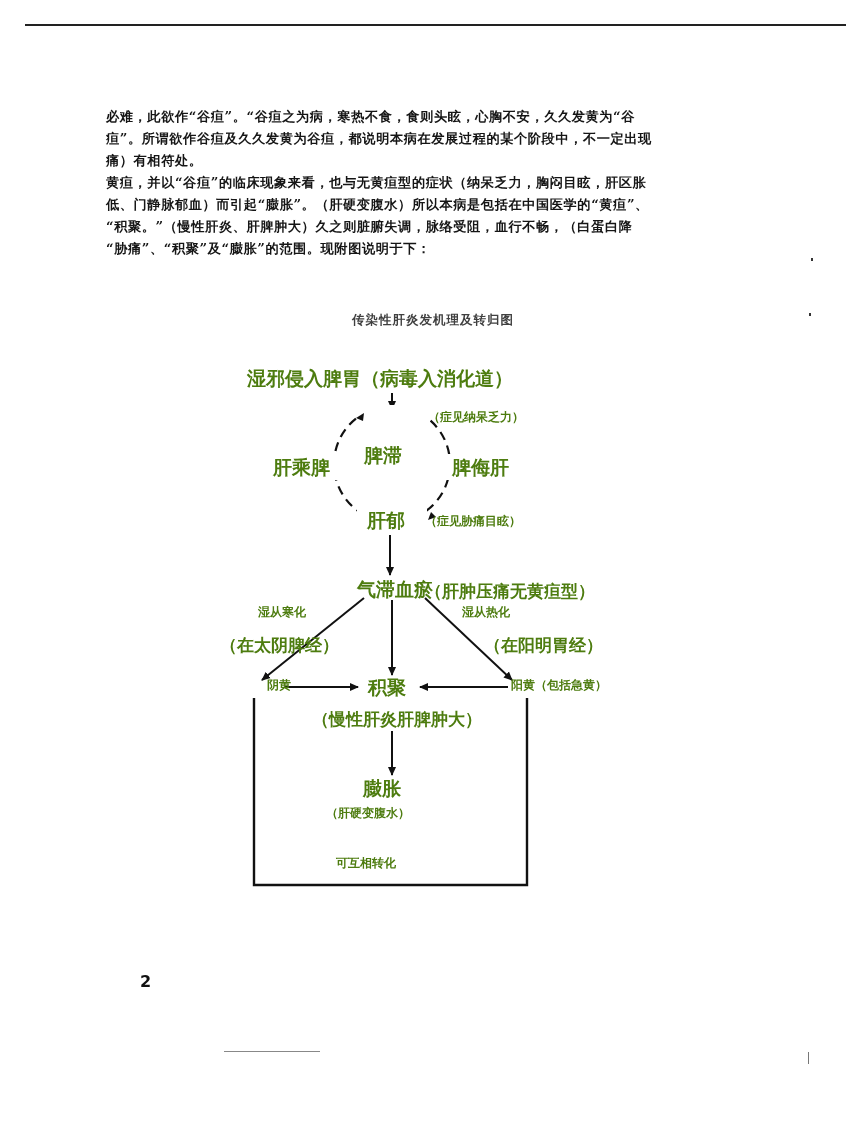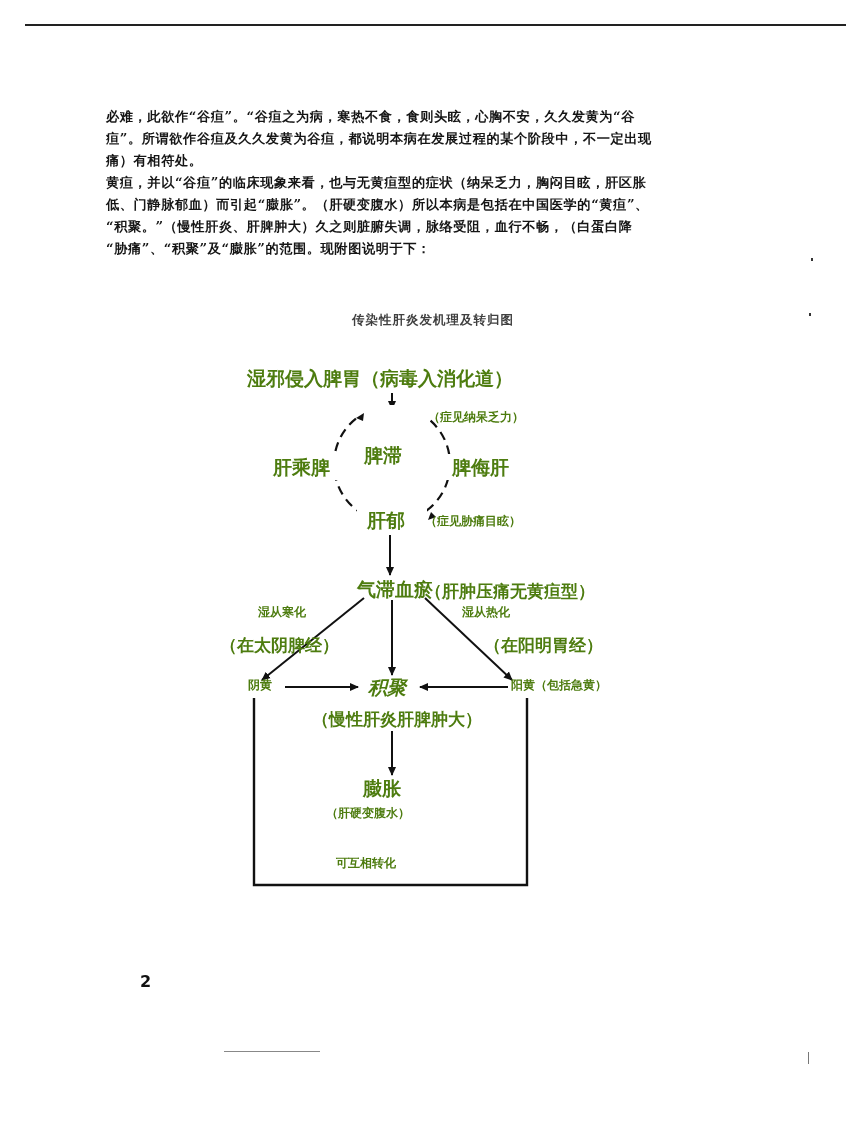--- a/index.html
+++ b/index.html
@@ -81,22 +81,22 @@
 <div class="node n-lg" style="left:273px; top:455px;">肝乘脾</div>
 <div class="node n-lg" style="left:452px; top:455px;">脾侮肝</div>
 <div class="node n-lg" style="left:367px; top:508px;">肝郁</div>
 <div class="node n-md" style="left:425px; top:513px;">（症见胁痛目眩）</div>
 <div class="node n-lg" style="left:357px; top:577px;">气滞血瘀</div>
 <div class="node n-sm" style="left:425px; top:580px;">（肝肿压痛无黄疸型）</div>
 <div class="node n-md" style="left:258px; top:604px;">湿从寒化</div>
 <div class="node n-sm" style="left:220px; top:634px;">（在太阴脾经）</div>
 <div class="node n-md" style="left:462px; top:604px;">湿从热化</div>
 <div class="node n-sm" style="left:484px; top:634px;">（在阳明胃经）</div>
-<div class="node n-md" style="left:224px; top:677px;padding-left:24px;">阴黄</div>
-<div class="node n-lg" style="left:368px; top:675px;font-style:italic;">积聚</div>
+<div class="node n-md" style="left:243px; top:677px;padding-left:24px;">阴黄</div>
+<div class="node n-lg" style="left:368px; top:675px;">积聚</div>
 <div class="node n-sm" style="left:312px; top:708px;">（慢性肝炎肝脾肿大）</div>
 <div class="node n-md" style="left:511px; top:677px;">阳黄（包括急黄）</div>
 <div class="node n-lg" style="left:363px; top:776px;">臌胀</div>
 <div class="node n-md" style="left:326px; top:805px;">（肝硬变腹水）</div>
 <div class="node n-md" style="left:336px; top:855px;">可互相转化</div>
 
 <div class="pagenum">2</div>
 
 <div class="speck" style="left:811px;top:258px;width:2px;height:3px;"></div>
 <div class="speck" style="left:809px;top:313px;width:2px;height:3px;"></div>

